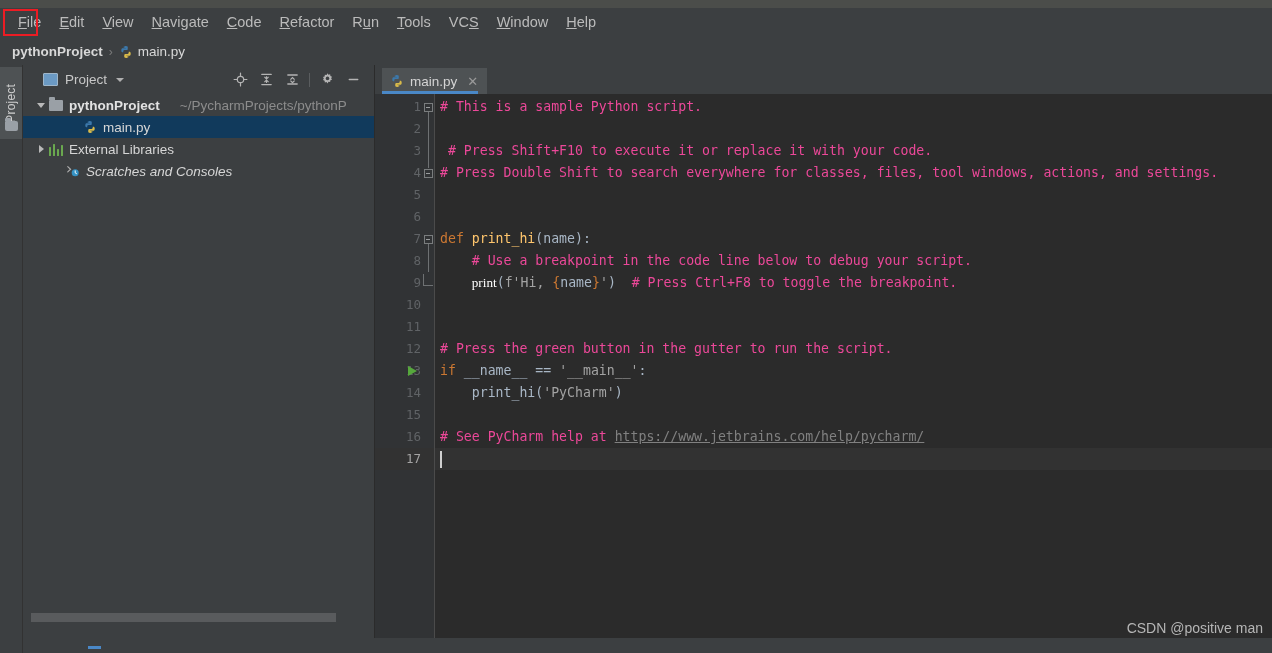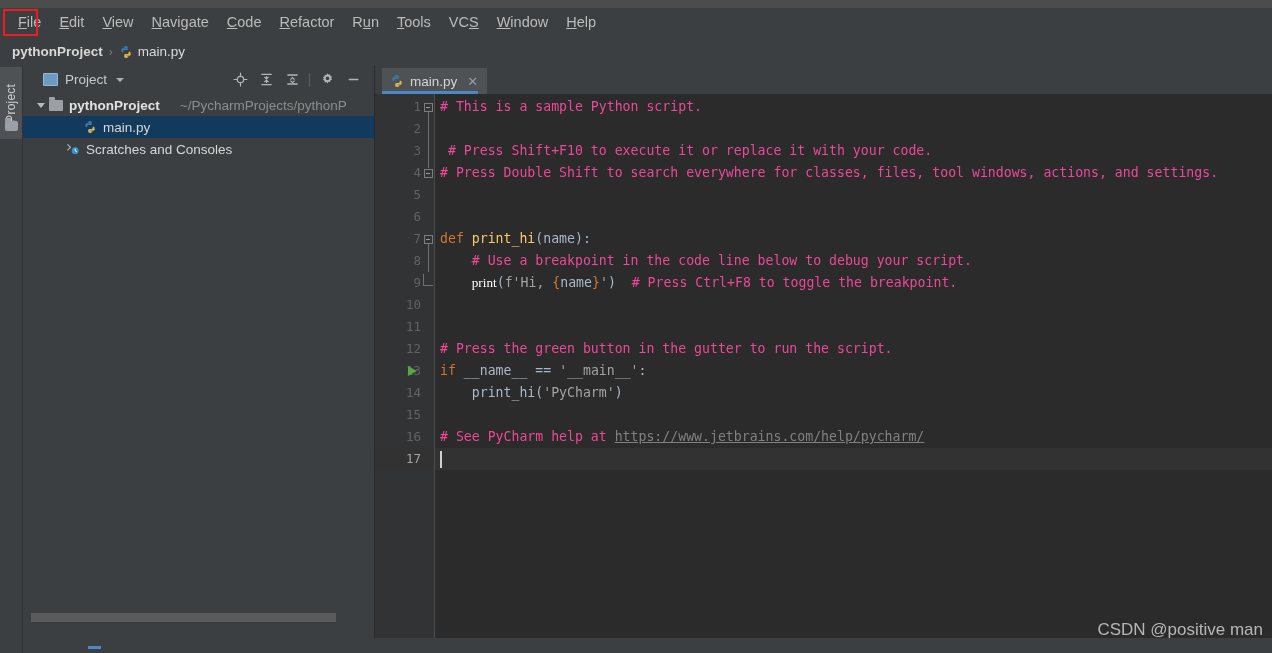--- a/index.html
+++ b/index.html
@@ -303,21 +303,21 @@
     position: absolute; left: 0; top: 638px; width: 23px; height: 15px;
     background: #3c3f41; border-right: 1px solid #323232; box-sizing: border-box;
   }
   .bottom-tabmark {
     position: absolute; left: 88px; top: 646px; width: 13px; height: 3px;
     background: #4a88c7;
   }
 
   .watermark {
     position: absolute; right: 9px; top: 620px;
-    color: #b6b6b6; font-size: 17px;
+    color: #b6b6b6; font-size: 14px;
     font-family: "Liberation Sans", sans-serif;
   }
 </style>
 </head>
 <body>
 
 <div id="app">
 
   <div class="titlebar"></div>
 
@@ -406,21 +406,31 @@
           <span class="tree-path">~/PycharmProjects/pythonP</span>
         </div>
         <div class="tree-row selected" style="padding-left: 44px;">
           <span class="arrow"></span>
           <span class="py-ico"><svg width="14" height="14" viewBox="0 0 16 16">
               <path d="M7.7 1.2c-2.4 0-2.3 1-2.3 1l0 1.1h2.4v0.4H4.2s-1.6-0.2-1.6 2.3c0 2.5 1.4 2.4 1.4 2.4h0.9V7.2s0-1.4 1.4-1.4h2.4s1.3 0 1.3-1.3V2.5s0.2-1.3-2.3-1.3zM6.4 2c0.2 0 0.4 0.2 0.4 0.4S6.6 2.8 6.4 2.8 6 2.6 6 2.4 6.2 2 6.4 2z" fill="#3c78aa"></path>
               <path d="M8.3 14.8c2.4 0 2.3-1 2.3-1l0-1.1H8.2v-0.4h3.6s1.6 0.2 1.6-2.3c0-2.5-1.4-2.4-1.4-2.4h-0.9v1.2s0 1.4-1.4 1.4H7.3s-1.3 0-1.3 1.3v2s-0.2 1.3 2.3 1.3zM9.6 14c-0.2 0-0.4-0.2-0.4-0.4s0.2-0.4 0.4-0.4 0.4 0.2 0.4 0.4-0.2 0.4-0.4 0.4z" fill="#d8ba4a"></path>
             </svg></span>
           <span class="tree-name">main.py</span>
         </div>
-        <div class="tree-row" style="padding-left: 27px;">
+        <div class="tree-row" style="padding-left: 10px;">
+          <span class="arrow right"></span>
+          <span class="lib-ico">
+            <i style="height:9px"></i>
+            <i style="height:12px"></i>
+            <i style="height:7px"></i>
+            <i style="height:11px"></i>
+          </span>
+          <span class="tree-name">External Libraries</span>
+        </div>
+        <div class="tree-row" style="padding-left: 27px; font-style: italic;">
           <span class="arrow"></span>
           <span class="scratch-ico"><svg width="14" height="14" viewBox="0 0 16 16">
               <path d="M2 3l3.2 3L2 9" fill="none" stroke="#b0b0b0" stroke-width="1.3" stroke-linecap="round"></path>
               <circle cx="10.5" cy="10" r="4" fill="#3592c4"></circle>
               <path d="M10.5 7.8v2.3l1.5.9" stroke="#fff" stroke-width="1.1" fill="none" stroke-linecap="round"></path>
             </svg></span>
           <span class="tree-name">Scratches and Consoles</span>
         </div>
       </div>
 

